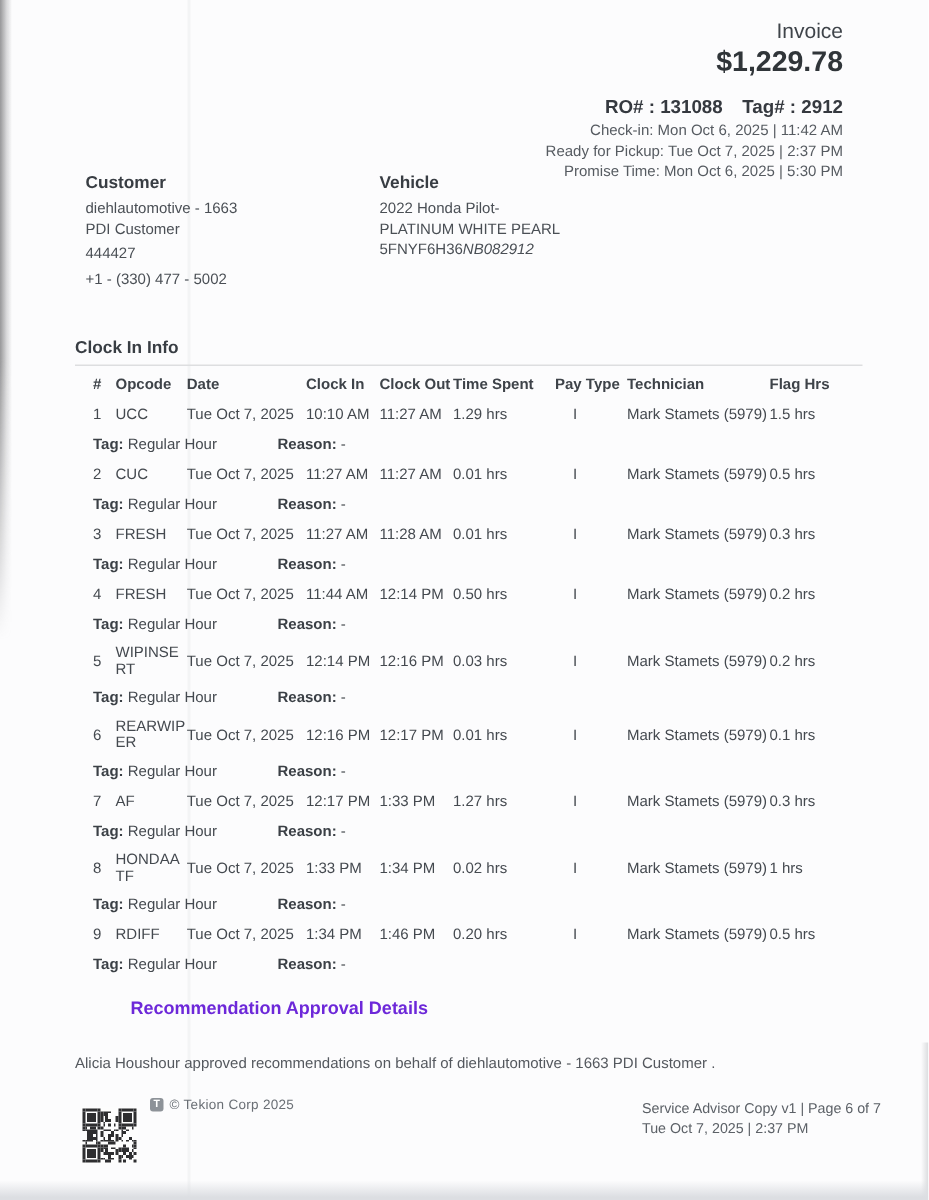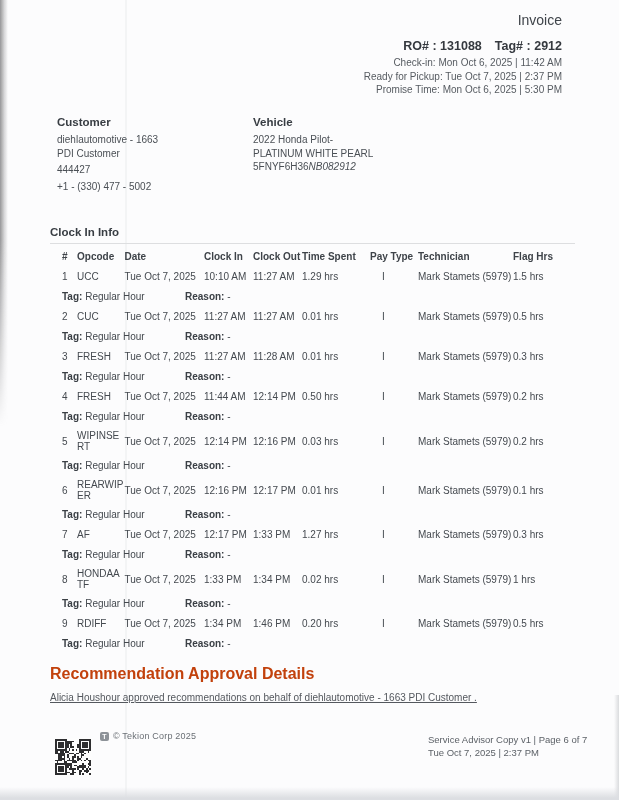--- a/index.html
+++ b/index.html
@@ -45,22 +45,22 @@
   .row-main{margin-top:7px;color:#44494f;line-height:13px;}
   .cell-num{padding-left:5px;}
   .cell-opcode{word-break:break-all;line-height:11px;padding-right:1px;}
   .cell-pay{padding-left:12px;}
   .row-tag{display:flex;margin-top:7px;padding-left:5px;font-size:10px;color:#44494f;line-height:13px;}
   .tag-cell{width:123px;}
   .lbl{font-weight:700;color:#3b4046;}
 
   
   .rec{position:absolute;left:50px;top:665px;width:520px;}
-  .rec-title{font-size:16px;font-weight:700;color:#c2410c;}
-  .rec-text{font-size:10px;color:#54585e;margin-top:9px;text-decoration:underline;}
+  .rec-title{font-size:12px;font-weight:700;color:#6d28d9;margin-left:37px;}
+  .rec-text{font-size:10px;color:#54585e;margin-top:25px;}
 
   
   .qr{position:absolute;left:54px;top:738px;width:38px;height:38px;background:#fdfdfd;
       display:grid;grid-template-rows:repeat(21,1fr);grid-template-columns:repeat(21,1fr);padding:1px;box-sizing:border-box;}
   .qr div{background:#2e2e30;}
   .copyright{position:absolute;left:100px;top:731px;display:flex;align-items:center;gap:4px;}
   .t-logo{width:9px;height:9px;background:#8d9298;border-radius:2px;color:#fff;font-size:7px;font-weight:700;
           display:flex;align-items:center;justify-content:center;line-height:1;}
   .copy-text{font-size:9px;color:#6a6f75;letter-spacing:.2px;}
   .footer-right{position:absolute;left:428px;top:734px;font-size:9.5px;color:#5c6167;line-height:12.5px;}
@@ -70,20 +70,21 @@
 
 <div class="page">
 
   <div class="edge-left"></div>
   <div class="crease"></div>
   <div class="edge-right"></div>
   <div class="edge-bottom"></div>
 
   <div class="hdr">
     <div class="hdr-invoice">Invoice</div>
+    <div class="hdr-total">$1,229.78</div>
     <div class="hdr-ro">
       <span>RO# : 131088</span><span class="sp"></span><span>Tag# : 2912</span>
     </div>
     <div class="hdr-lines">
       <div class="hdr-line">Check-in: Mon Oct 6, 2025 | 11:42 AM</div>
       <div class="hdr-line">Ready for Pickup: Tue Oct 7, 2025 | 2:37 PM</div>
       <div class="hdr-line">Promise Time: Mon Oct 6, 2025 | 5:30 PM</div>
     </div>
   </div>
 

